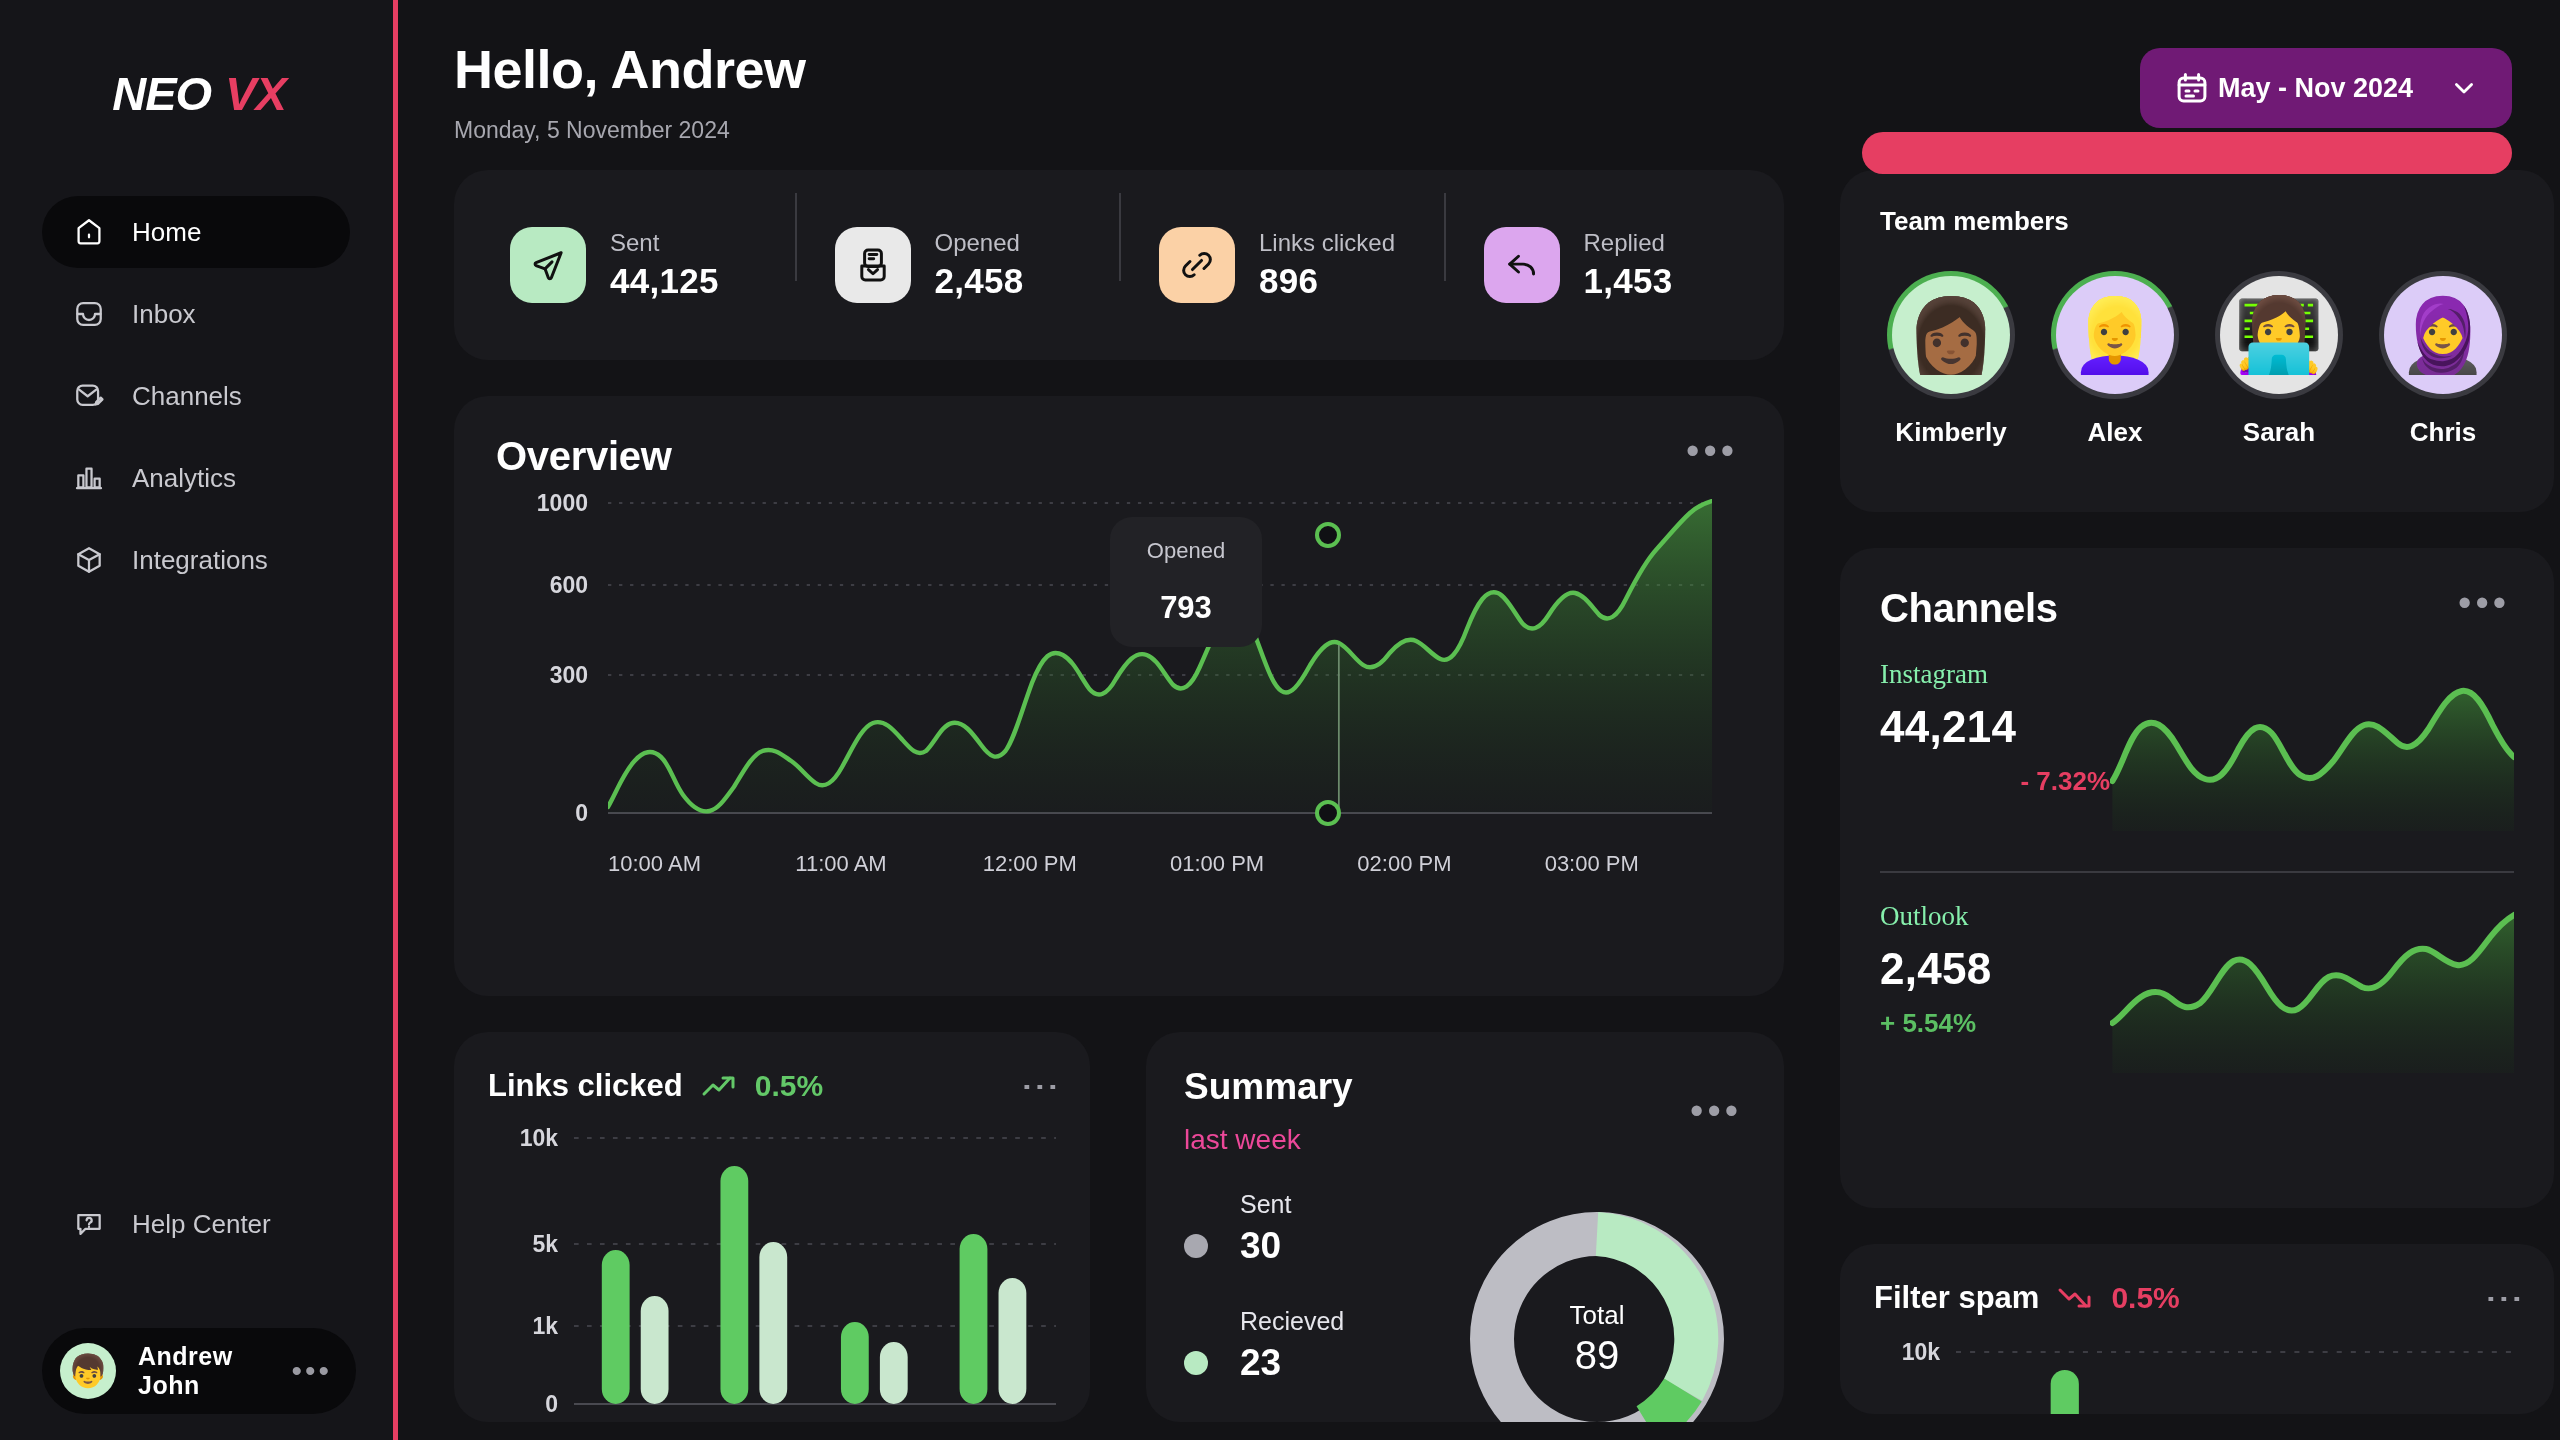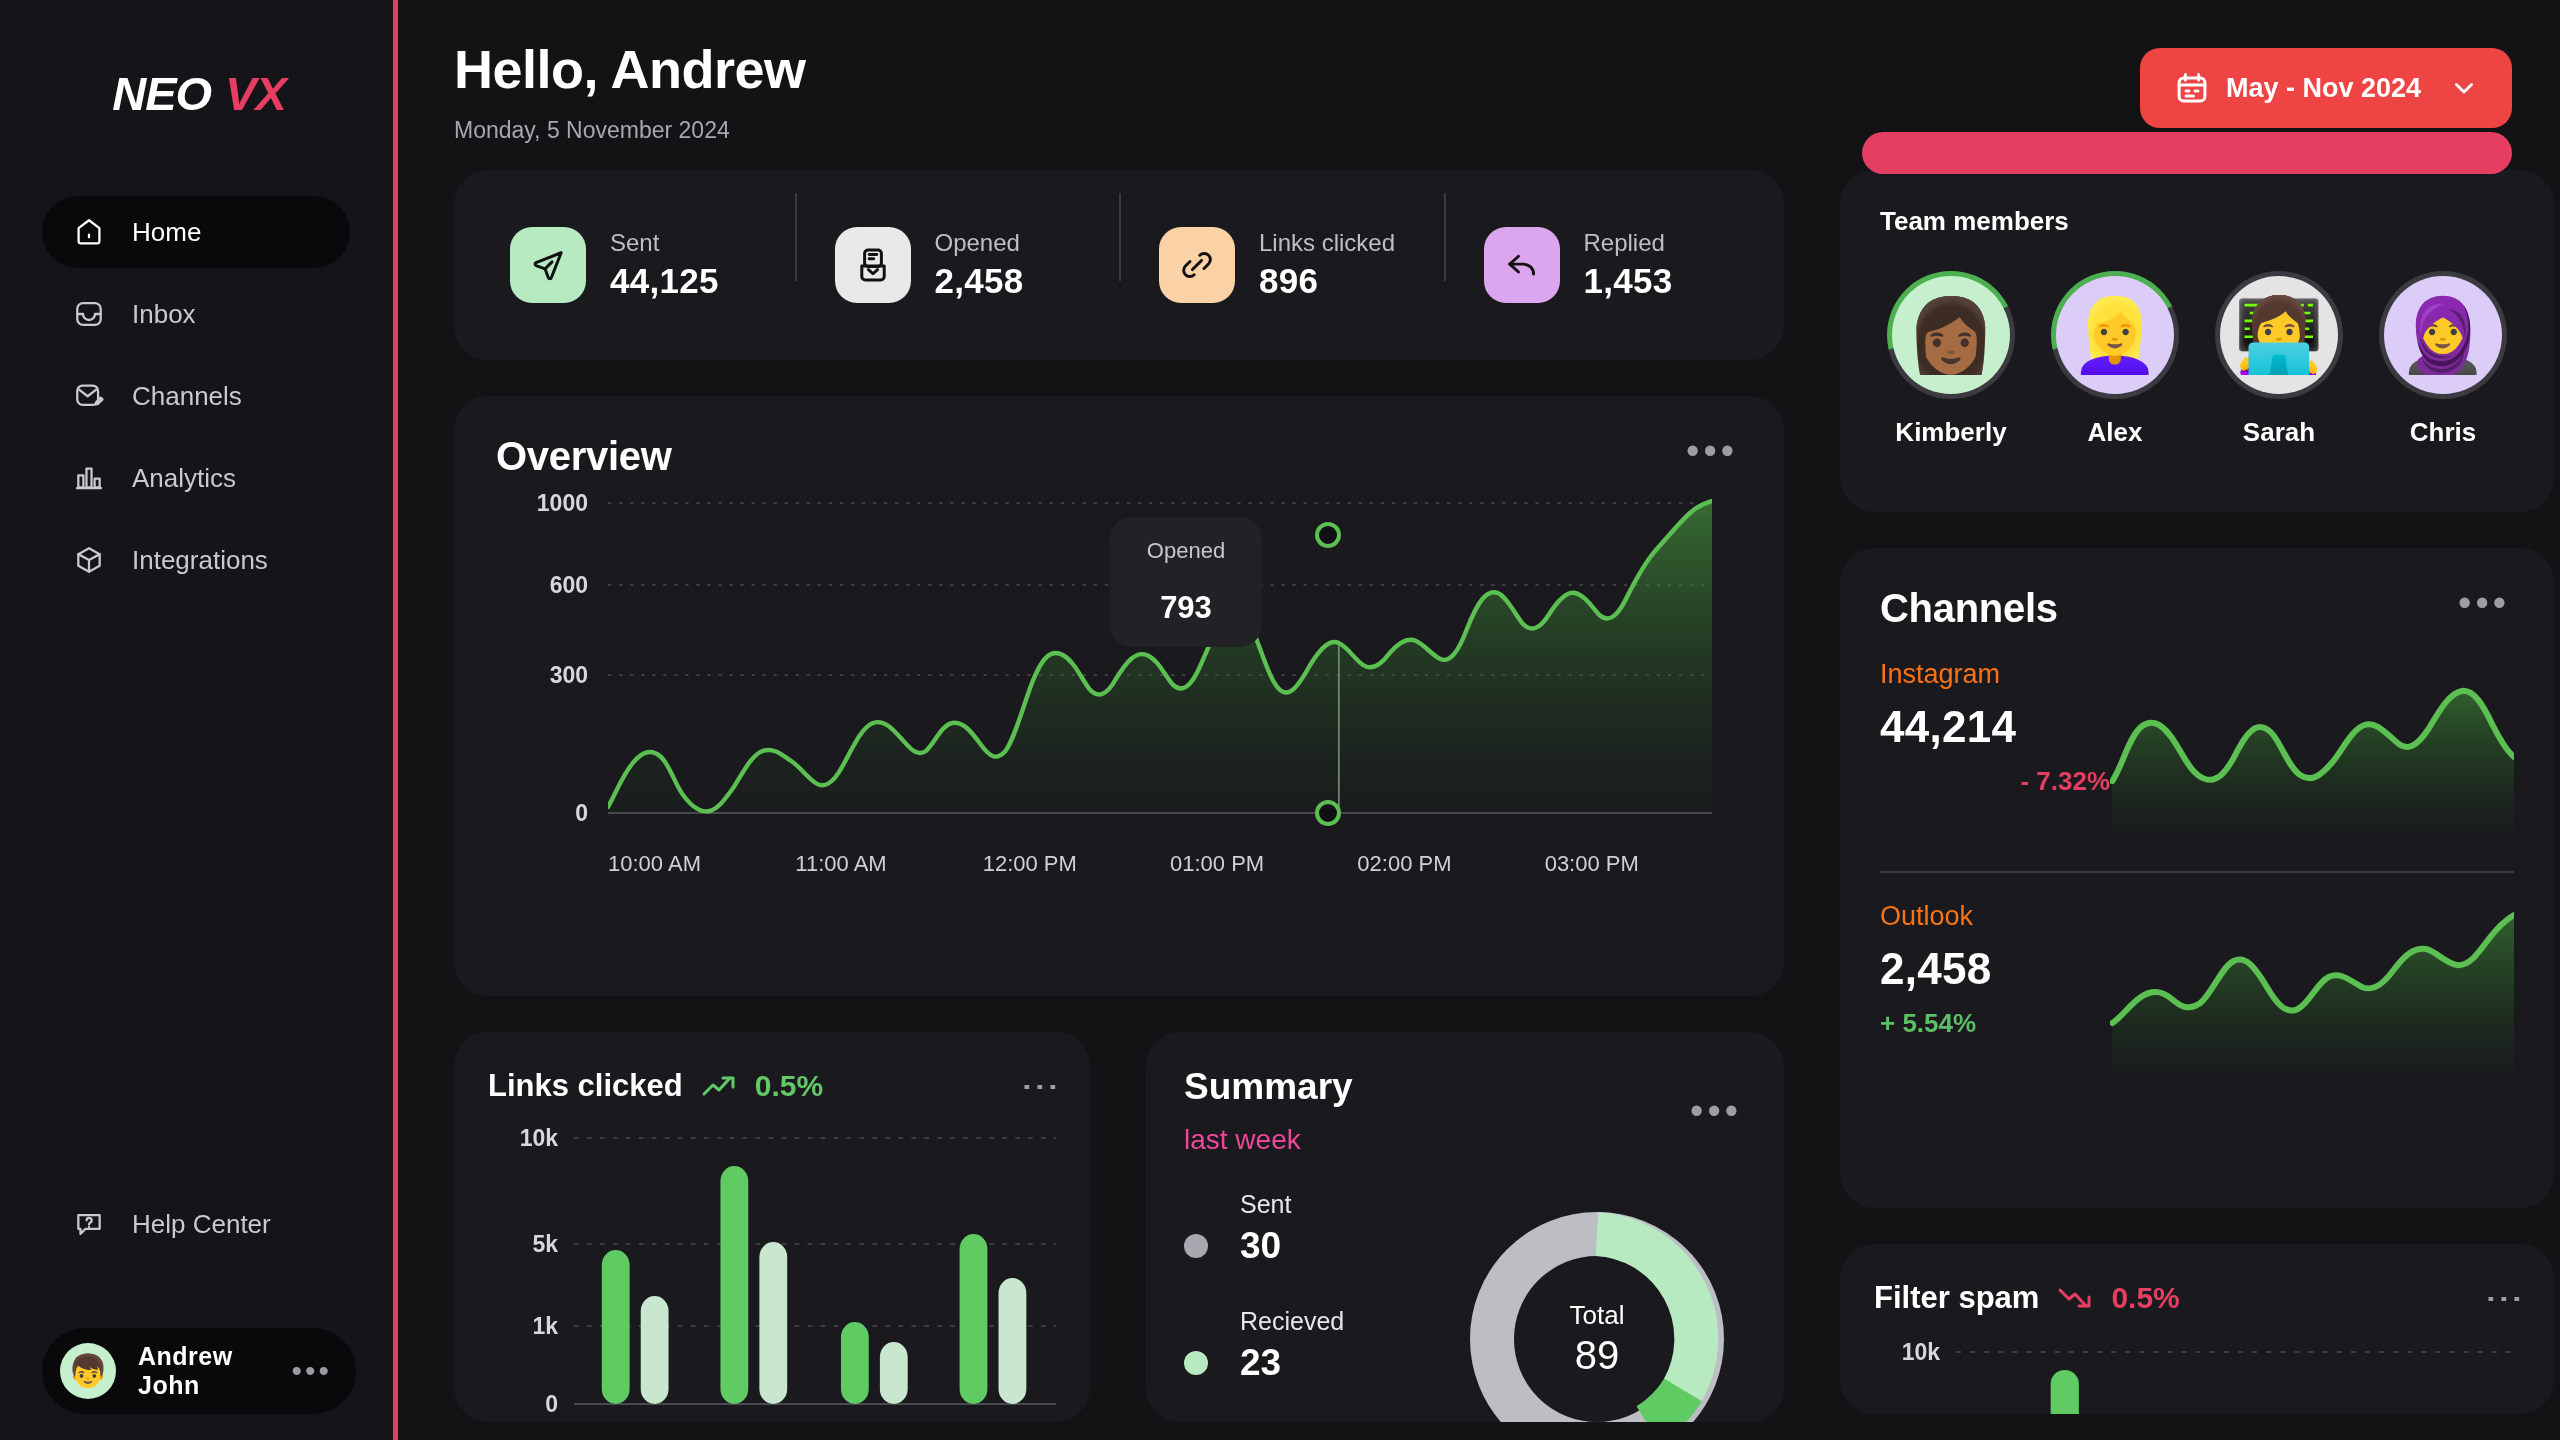--- a/index.html
+++ b/index.html
@@ -61,22 +61,22 @@
   
   .main { flex:1; position:relative; padding:0; overflow:hidden; }
 
   .topbar { display:flex; align-items:flex-start; padding:40px 48px 0 56px; height:170px; }
   .greet-wrap { flex:1; }
   .greet { color:#ffffff; font-size:54px; font-weight:900; letter-spacing:-.5px; line-height:1.1; }
   .date-sub { color:#A7A7AF; font-size:23px; margin-top:18px; }
 
   .date-picker {
     position:absolute; right:48px; top:48px;
-    background:#ef4444; border-radius:20px;
-    height:80px; display:flex; align-items:center; gap:16px;
+    background:#701a75; border-radius:20px;
+    height:80px; display:flex; align-items:center; gap:8px;
     padding:0 34px; cursor:pointer; min-width:372px;
   }
   .date-picker .cal { width:36px; height:36px; flex:0 0 36px; }
   .date-label { color:#fff; font-size:27px; font-weight:700; flex:1; white-space:nowrap; }
   .chev { width:28px; height:28px; flex:0 0 28px; }
 
   .pink-bar {
     position:absolute; right:48px; top:132px;
     width:650px; height:42px; border-radius:21px; background:#E63E62;
   }
@@ -166,21 +166,21 @@
   .member { width:142px; display:flex; flex-direction:column; align-items:center; gap:18px; cursor:pointer; }
   .av-ring { width:128px; height:128px; border-radius:50%; padding:5px; display:flex; align-items:center; justify-content:center; }
   .av-ring.online { background:linear-gradient(160deg,#4CAF50 0%,#4CAF50 45%,#3A3A40 46%,#3A3A40 100%); }
   .av-ring.offline { background:#3A3A40; }
   .av-inner { width:100%; height:100%; border-radius:50%; display:flex; align-items:center; justify-content:center; font-size:72px; line-height:1; overflow:hidden; }
   .member-name { color:#fff; font-size:26px; font-weight:700; }
 
   .channels-card { height:660px; padding:38px 40px 0 40px; margin-bottom:36px; }
   .chan-row { display:flex; align-items:flex-start; padding-top:28px; }
   .chan-info { width:230px; flex:0 0 230px; }
-  .chan-name { color:#f97316; font-size:27px; }
+  .chan-name { color:#86efac; font-size:27px;font-family:Liberation Serif, serif; }
   .chan-value { color:#fff; font-size:44px; font-weight:900; margin-top:12px; letter-spacing:.3px; }
   .chan-delta { font-size:26px; font-weight:700; margin-top:14px; }
   .chan-delta.neg { color:#E63E62;text-align:right; }
   .chan-delta.pos { color:#5BBF63; }
   .chan-spark { flex:1; height:190px; margin-top:4px; }
   .chan-div { height:2px; background:#3A3A40; margin:18px 0 0 0; }
 
   .spam-card { height:170px; padding:34px 34px 0 34px; overflow:hidden; position:relative; }
   .spam-plot { position:relative; height:80px; margin-top:22px; }
   .spam-y { position:absolute; left:0; top:0; width:66px; }

